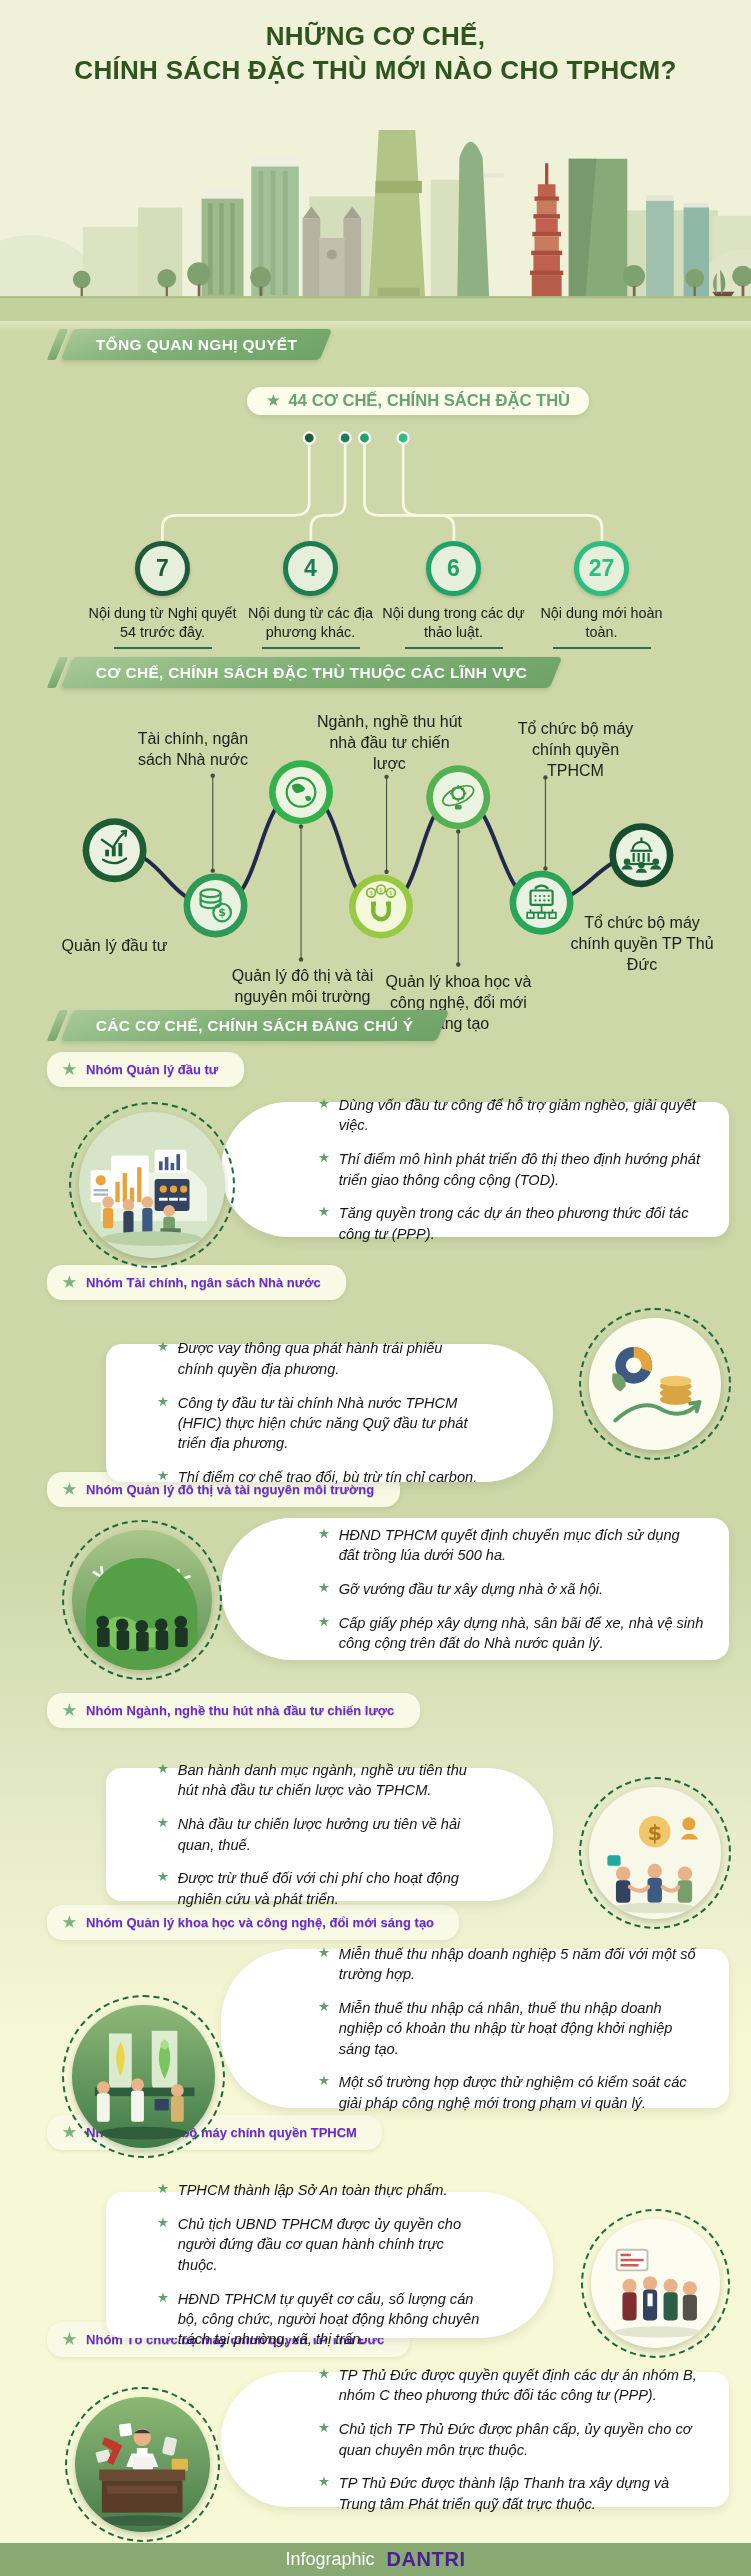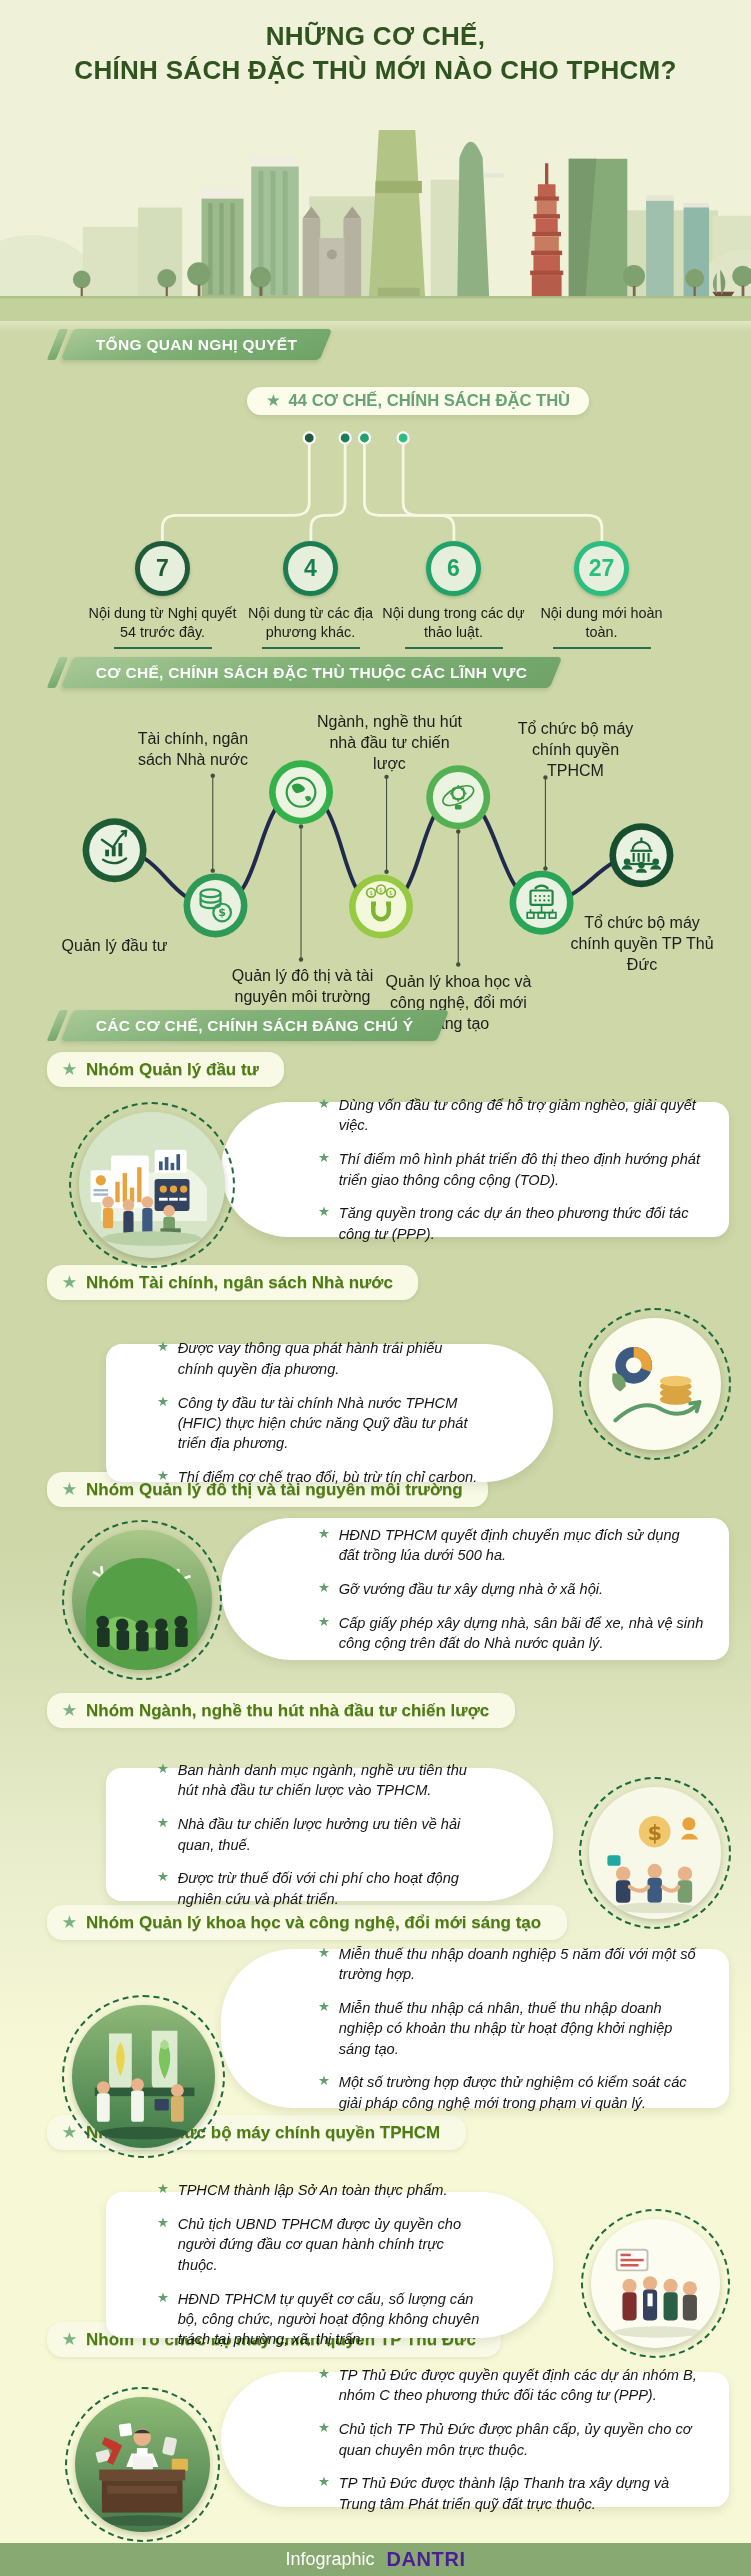--- a/index.html
+++ b/index.html
@@ -40,21 +40,21 @@
   .s1 { border-color:#1f5b3b; color:#1f5b3b; } .s2 { border-color:#1b7e52; color:#1b7e52; }
   .s3 { border-color:#21a268; color:#21a268; } .s4 { border-color:#2cbd80; color:#2cbd80; }
   
   .fields-svg { position:absolute; top:693px; left:0; width:751px; height:331px; }
   .f-label { position:absolute; text-align:center; color:#1d1d1a; font-size:16px; line-height:1.32; }
   
   .grp-head { position:absolute; left:47px; background:#f8fae6; border-radius:15.5px;
               display:inline-flex; align-items:center; gap:8.8px; padding:7.2px 25.4px 7.2px 14.4px;
               box-shadow:0 1.7px 4.4px rgba(90,110,60,.12); }
   .grp-head .star-glyph::before { content:"★"; color:#7db382; font-size:17.7px; }
-  .grp-head .txt { color:#4d7c0f; font-weight:800; font-size:17px; white-space:nowrap;
+  .grp-head .txt { color:#6d28d9; font-weight:800; font-size:13px; white-space:nowrap;
                    text-shadow:0 0.6px 0 rgba(50,90,50,.25); }
   .card { position:absolute; background:#fff; box-shadow:0 4.4px 10px rgba(70,90,50,.12);
           display:flex; flex-direction:column; justify-content:center; gap:13.3px; z-index:1; }
   .card.ill-left  { border-radius:72px 16.6px 16.6px 72px; padding:15.5px 25.4px 15.5px 97px; }
   .card.ill-right { border-radius:16.6px 72px 72px 16.6px; padding:15.5px 72px 15.5px 51px;margin-top:28px; }
   .bullet { display:flex; gap:8.8px; align-items:flex-start; }
   .bullet .star-glyph::before { content:"★"; color:#63a06e; font-size:13.3px; line-height:1.3; }
   .bullet .txt { font-style:italic; color:#161616; font-size:14.6px; line-height:1.4; }
   .ill { position:absolute; border:2.8px dashed #1d6a3c; border-radius:50%; padding:8.3px; z-index:2; }
   .ill .inner { width:100%; height:100%; border-radius:50%; overflow:hidden; position:relative;

